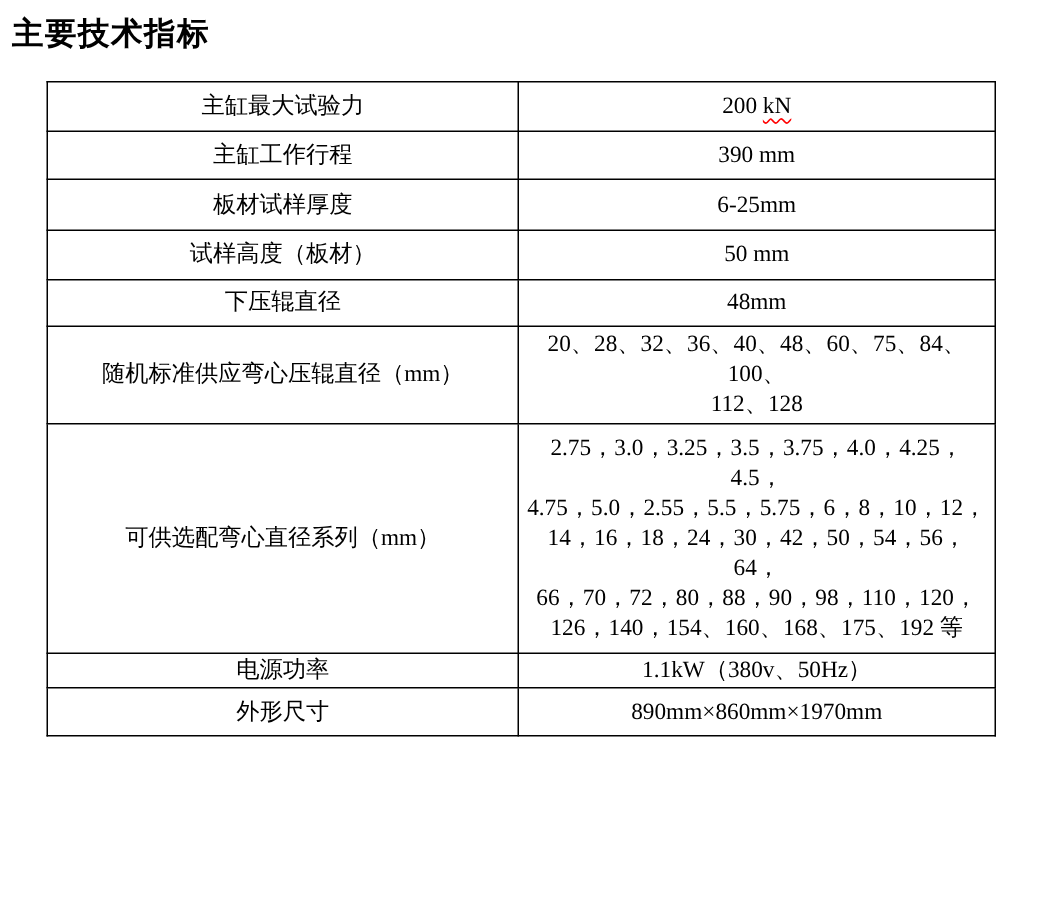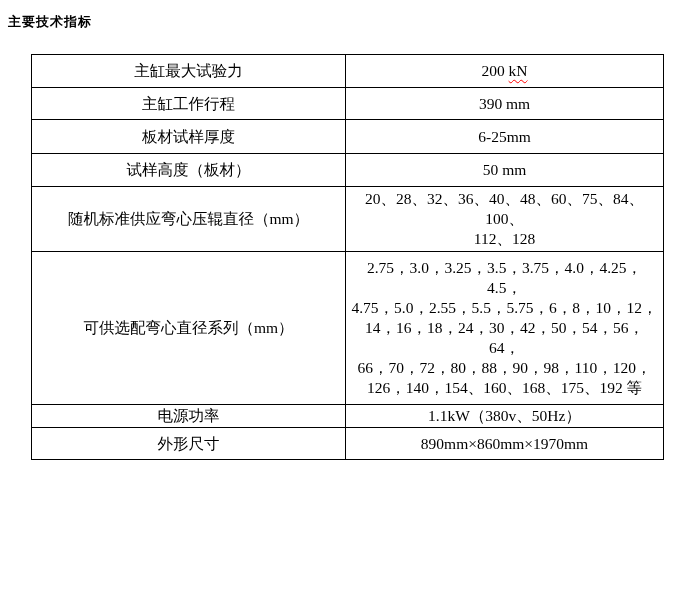--- a/index.html
+++ b/index.html
@@ -9,21 +9,21 @@
     color: #000000;
   }
   body {
     width: 691px;
     height: 613px;
     position: relative;
     font-family: "Liberation Serif", "DejaVu Serif", serif;
     overflow: hidden;
   }
   .doc-title {
-    font-size: 13px;
+    font-size: 21px;
     font-weight: bold;
     line-height: 24px;
     margin: 10px 0 0 8px;
     letter-spacing: 1px;
   }
   table.specs {
     border-collapse: collapse;
     table-layout: fixed;
     width: 632px;
     margin: 20px 0 0 31px;
@@ -71,20 +71,24 @@
       <td>390 mm</td>
     </tr>
     <tr style="height:34px">
       <td>板材试样厚度</td>
       <td>6-25mm</td>
     </tr>
     <tr style="height:33px">
       <td>试样高度（板材）</td>
       <td>50 mm</td>
     </tr>
+    <tr style="height:31px">
+      <td>下压辊直径</td>
+      <td>48mm</td>
+    </tr>
     <tr style="height:65px">
       <td>随机标准供应弯心压辊直径（mm）</td>
       <td class="lines lines-sm">20、28、32、36、40、48、60、75、84、100、
 112、128</td>
     </tr>
     <tr style="height:153px">
       <td>可供选配弯心直径系列（mm）</td>
       <td class="lines lines-lg">2.75，3.0，3.25，3.5，3.75，4.0，4.25，4.5，
 4.75，5.0，2.55，5.5，5.75，6，8，10，12，
 14，16，18，24，30，42，50，54，56，64，

